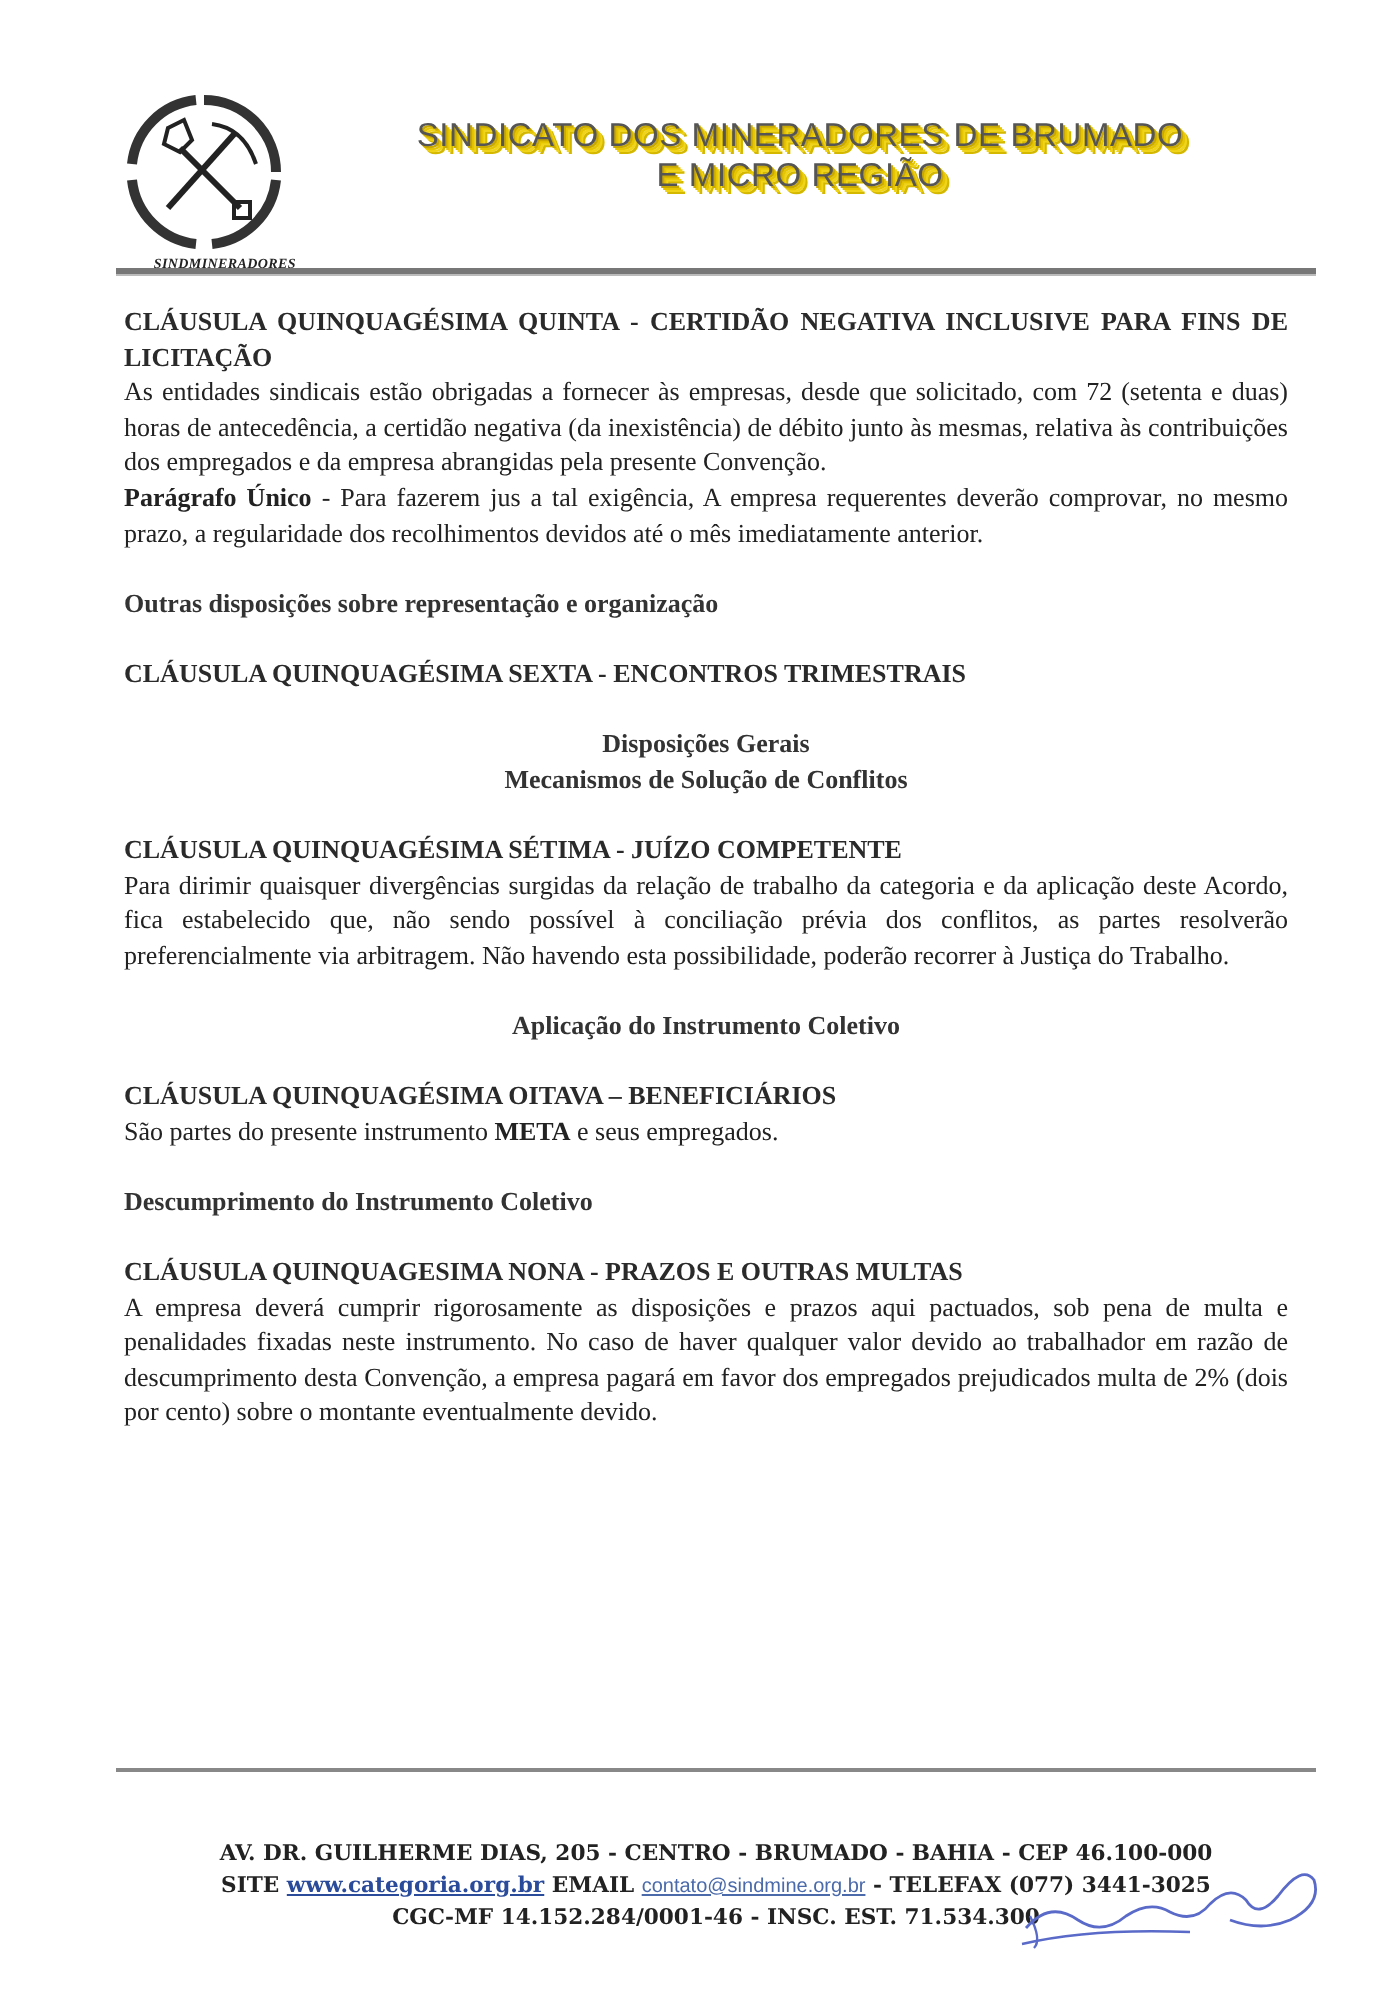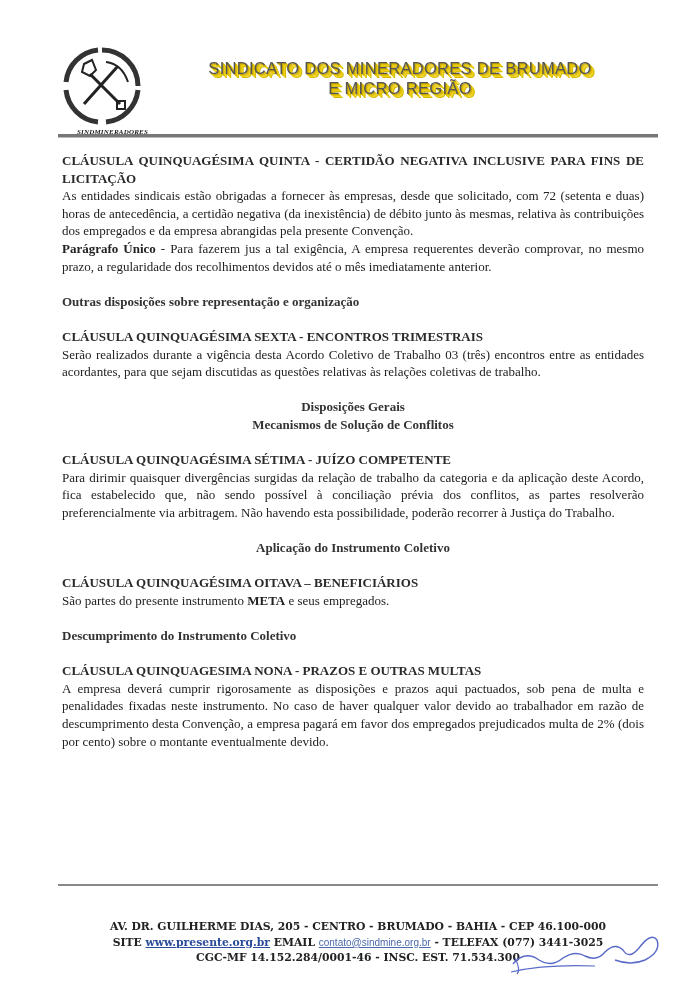--- a/index.html
+++ b/index.html
@@ -45,21 +45,20 @@
 </div>
 
 <div class="content">
   <p class="clause-title">CLÁUSULA QUINQUAGÉSIMA QUINTA - CERTIDÃO NEGATIVA INCLUSIVE PARA FINS DE LICITAÇÃO</p>
   <p>As entidades sindicais estão obrigadas a fornecer às empresas, desde que solicitado, com 72 (setenta e duas) horas de antecedência, a certidão negativa (da inexistência) de débito junto às mesmas, relativa às contribuições dos empregados e da empresa  abrangidas pela presente Convenção.</p>
   <p><b>Parágrafo Único</b><span> - Para fazerem jus a tal exigência, A empresa  requerentes deverão comprovar, no mesmo prazo, a regularidade dos recolhimentos devidos até o mês imediatamente anterior.</span></p>
   <div class="gap"></div>
   <p class="section">Outras disposições sobre representação e organização</p>
   <div class="gap"></div>
   <p class="clause-title">CLÁUSULA QUINQUAGÉSIMA SEXTA - ENCONTROS TRIMESTRAIS</p>
-  <p>Serão realizados durante a vigência desta Acordo Coletivo de Trabalho 03 (três) encontros entre as entidades acordantes, para que sejam discutidas as questões relativas às relações coletivas de trabalho.</p>
   <div class="gap"></div>
   <p class="section center">Disposições Gerais</p>
   <p class="section center">Mecanismos de Solução de Conflitos</p>
   <div class="gap"></div>
   <p class="clause-title">CLÁUSULA QUINQUAGÉSIMA SÉTIMA  - JUÍZO COMPETENTE</p>
   <p>Para dirimir quaisquer divergências surgidas da relação de trabalho da categoria e da aplicação deste Acordo, fica estabelecido que, não sendo possível à conciliação prévia dos conflitos, as partes resolverão preferencialmente via arbitragem. Não havendo esta possibilidade, poderão recorrer à Justiça do Trabalho.</p>
   <div class="gap"></div>
   <p class="section center">Aplicação do Instrumento Coletivo</p>
   <div class="gap"></div>
   <p class="clause-title">CLÁUSULA QUINQUAGÉSIMA OITAVA – BENEFICIÁRIOS</p>
@@ -67,21 +66,21 @@
   <div class="gap"></div>
   <p class="section">Descumprimento do Instrumento Coletivo</p>
   <div class="gap"></div>
   <p class="clause-title">CLÁUSULA QUINQUAGESIMA NONA - PRAZOS E OUTRAS MULTAS</p>
   <p>A empresa deverá cumprir rigorosamente as disposições e prazos aqui pactuados, sob pena de multa e penalidades fixadas neste instrumento. No caso de haver qualquer valor devido ao trabalhador em razão de descumprimento desta Convenção, a empresa pagará em favor dos empregados prejudicados multa de 2% (dois por cento) sobre o montante eventualmente devido.</p>
 </div>
 
 <div class="footer-rule"></div>
 <div class="footer">
   <div>AV. DR. GUILHERME DIAS, 205 - CENTRO - BRUMADO - BAHIA - CEP 46.100-000</div>
-  <div><span>SITE </span><a>www.presente.org.br</a><span> EMAIL </span><span class="email">contato@sindmine.org.br</span><span> - TELEFAX (077) 3441-3025</span></div>
+  <div><span>SITE </span><a>www.categoria.org.br</a><span> EMAIL </span><span class="email">contato@sindmine.org.br</span><span> - TELEFAX (077) 3441-3025</span></div>
   <div>CGC-MF 14.152.284/0001-46 - INSC. EST. 71.534.300</div>
 </div>
 
 <svg class="signature" viewBox="0 0 160 60">
   <path d="M8 44 Q20 30 34 40 Q46 48 58 38 Q70 30 80 36 Q92 42 100 32 Q110 22 118 30 Q124 40 134 28 Q146 12 152 20 Q156 32 140 40 Q126 46 110 40" fill="none" stroke="#5a6ac8" stroke-width="1.4"></path>
   <path d="M6 52 Q40 44 90 46" fill="none" stroke="#5a6ac8" stroke-width="1.2"></path>
   <path d="M10 38 Q16 50 12 54" fill="none" stroke="#5a6ac8" stroke-width="1.2"></path>
 </svg>
 
 </body></html>

